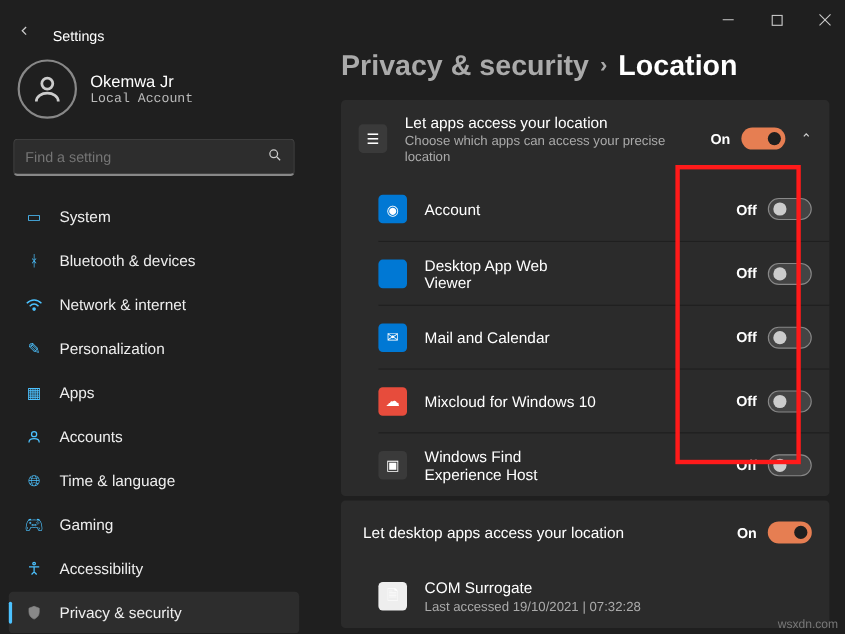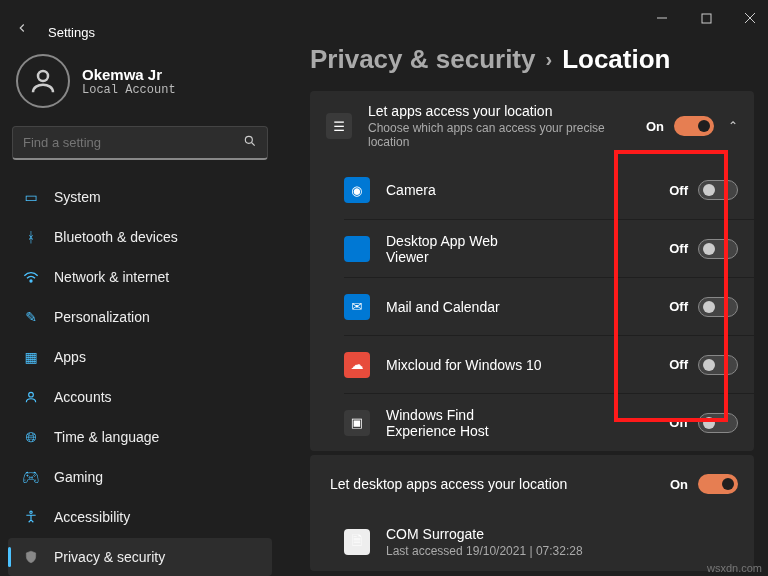--- a/index.html
+++ b/index.html
@@ -7,21 +7,21 @@
   .titlebar { height: 40px; display: flex; align-items: flex-end; padding: 0 10px; }
   .titlebar .back { width: 24px; height: 24px; display:flex;align-items:center;justify-content:center;color:#ccc; margin-right:14px; cursor:pointer;}
   .titlebar .title { font-size: 13px; color:#fff; }
   .winbtns { position:absolute; right:6px; top:6px; display:flex; gap:20px; color:#ccc;}
   .winbtns div{width:24px;height:24px;display:flex;align-items:center;justify-content:center;cursor:pointer;}
   .container { display:flex; height: calc(100% - 40px); }
   .sidebar { width: 280px; padding: 10px 8px 0 8px; overflow:hidden;}
   .profile { display:flex; align-items:center; gap:12px; padding: 4px 8px 18px 8px;}
   .avatar { width:54px;height:54px;border-radius:50%;border:2px solid #888;display:flex;align-items:center;justify-content:center;}
   .avatar svg{width:30px;height:30px;stroke:#ccc;fill:none;stroke-width:2;}
-  .profile-name{font-size:15px;font-weight:700;}
+  .profile-name{font-size:15px;font-weight:400;}
   .profile-sub{font-size:12px;color:#bbb;font-family:Liberation Mono, monospace;}
   .search { background:#2d2d2d; border:1px solid #444; border-bottom:2px solid #888; border-radius:4px; height:34px; display:flex;align-items:center;padding:0 10px; margin:0 4px 18px 4px;}
   .search input{flex:1;background:transparent;border:none;outline:none;color:#d946ef;font-size:13px;}
   .search .sicon{color:#ccc;font-size:13px;}
   .navlist{display:flex;flex-direction:column;gap:2px;}
   .navitem{display:flex;align-items:center;gap:14px;height:38px;padding:0 14px;border-radius:4px;font-size:14px;color:#eee;cursor:pointer;position:relative;}
   .navitem.active{background:#2d2d2d;}
   .navitem.active::before{content:"";position:absolute;left:0;top:9px;bottom:9px;width:3px;background:#4cc2ff;border-radius:2px;}
   .ni-icon{width:18px;height:18px;display:flex;align-items:center;justify-content:center;font-size:14px;}
   .main{flex:1;padding:4px 14px 0 30px;overflow:hidden;}
@@ -189,21 +189,21 @@
         <div class="toggle on">
             <div class="knob"></div>
           </div>
         <div class="chev">⌃</div>
       </div>
 
       <div class="applist">
         <div class="row">
           <div class="ricon ic-blue">◉</div>
           <div class="textcol">
-              <div class="rtitle">Camera</div>
+              <div class="rtitle">Account</div>
             </div>
           <div class="state">Off</div>
           <div class="toggle off">
               <div class="knob"></div>
             </div>
         </div>
         <div class="row">
           <div class="ricon ic-blue"></div>
           <div class="textcol">
               <div class="rtitle" style="max-width:150px">Desktop App Web Viewer</div>

